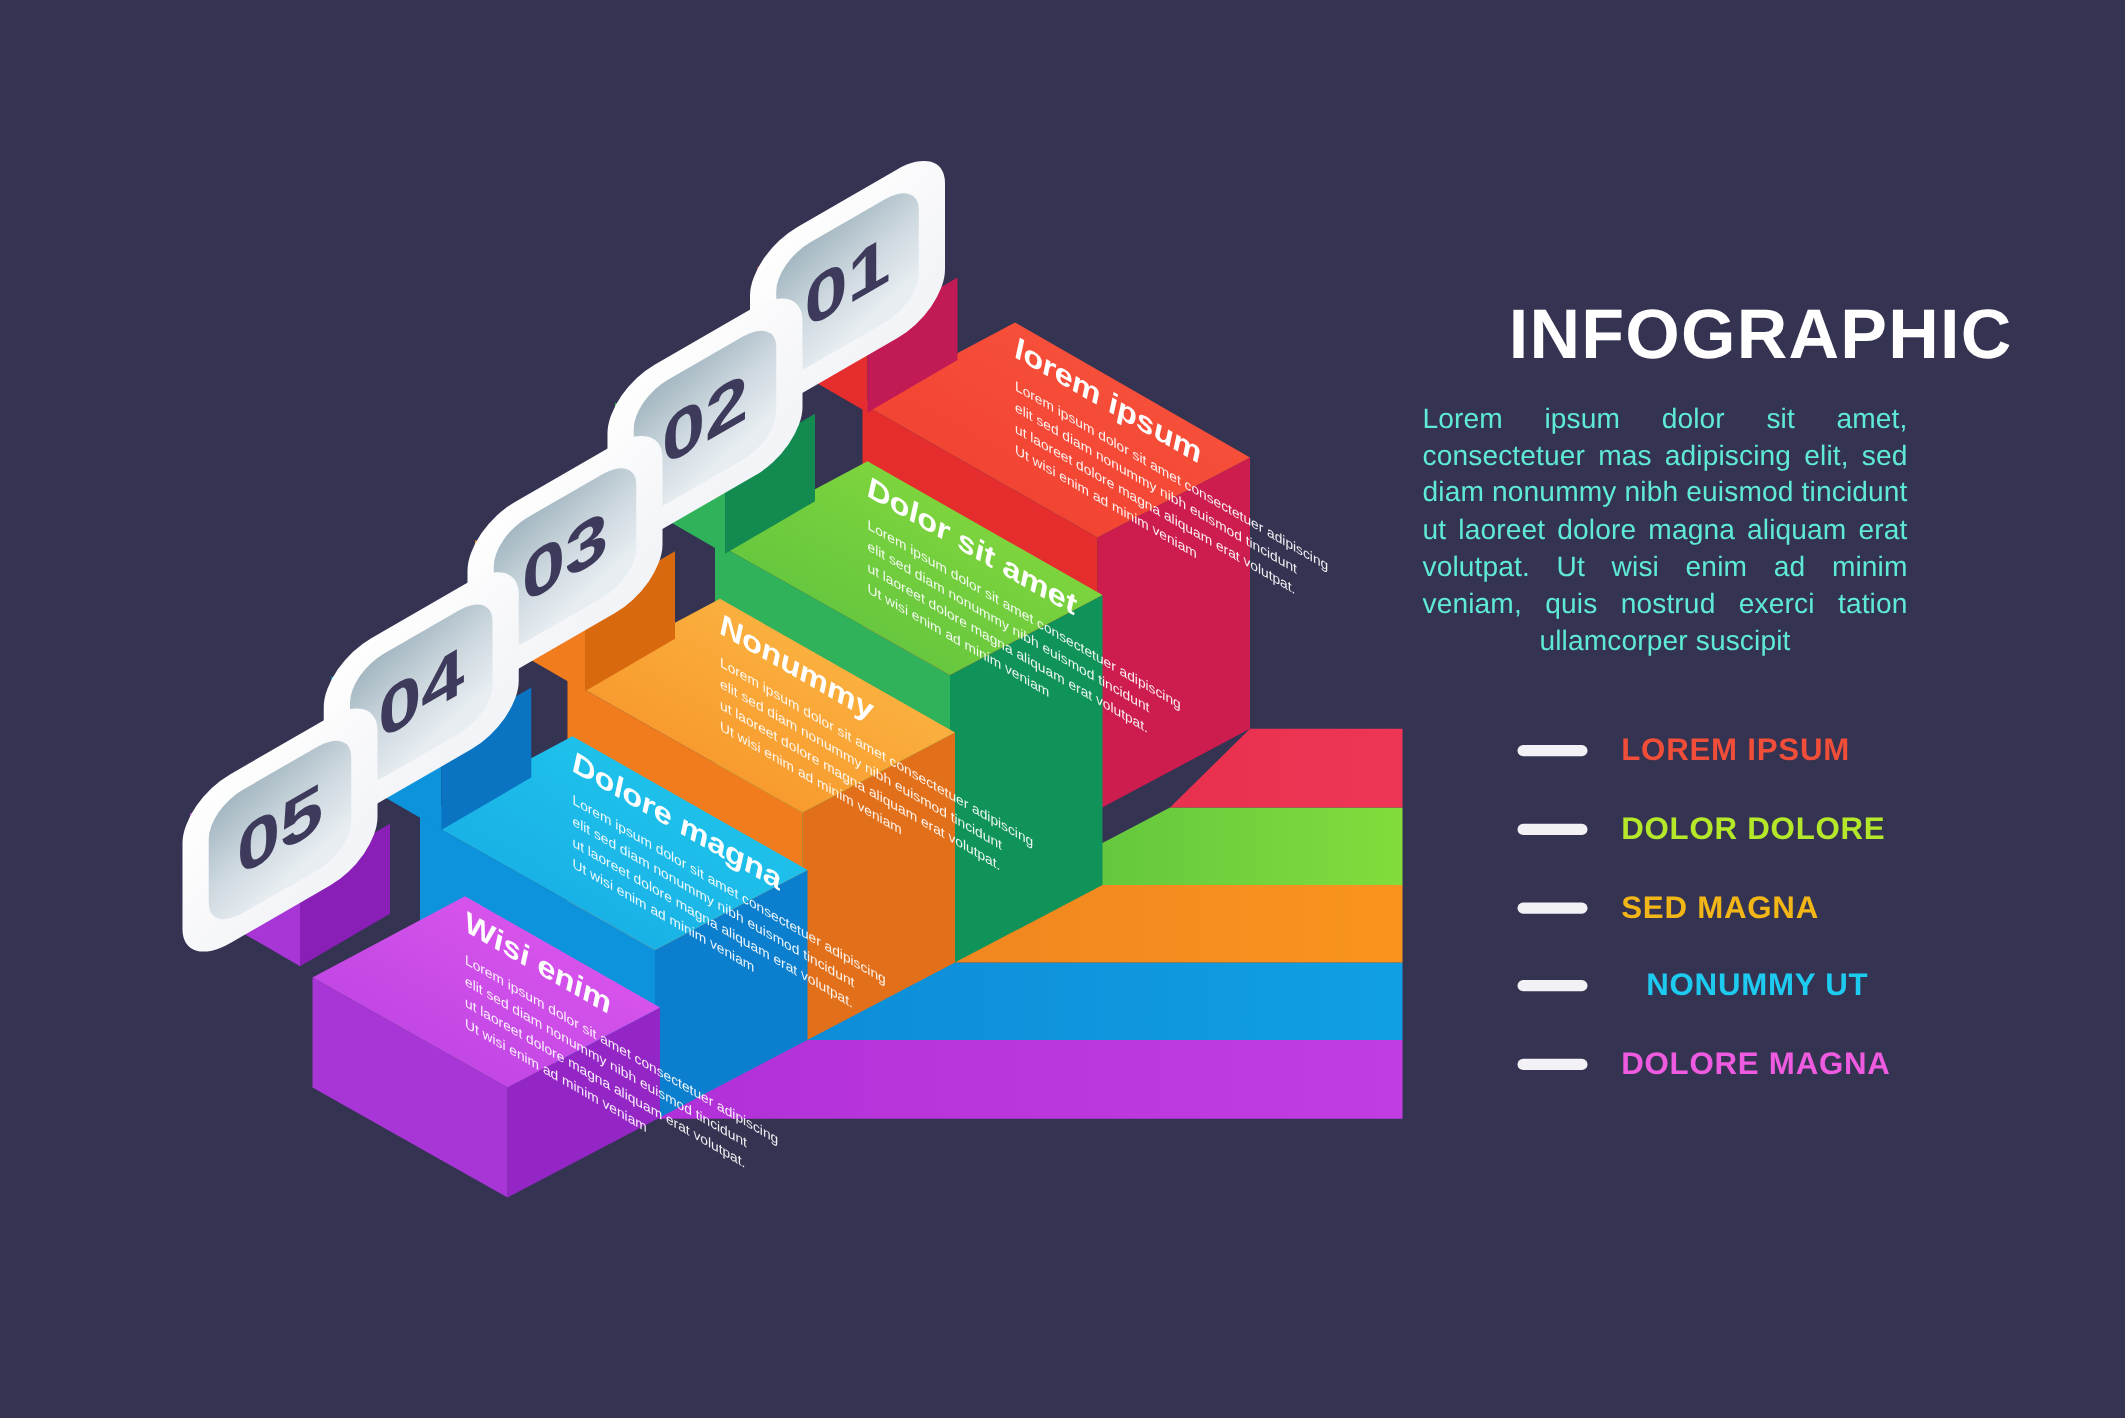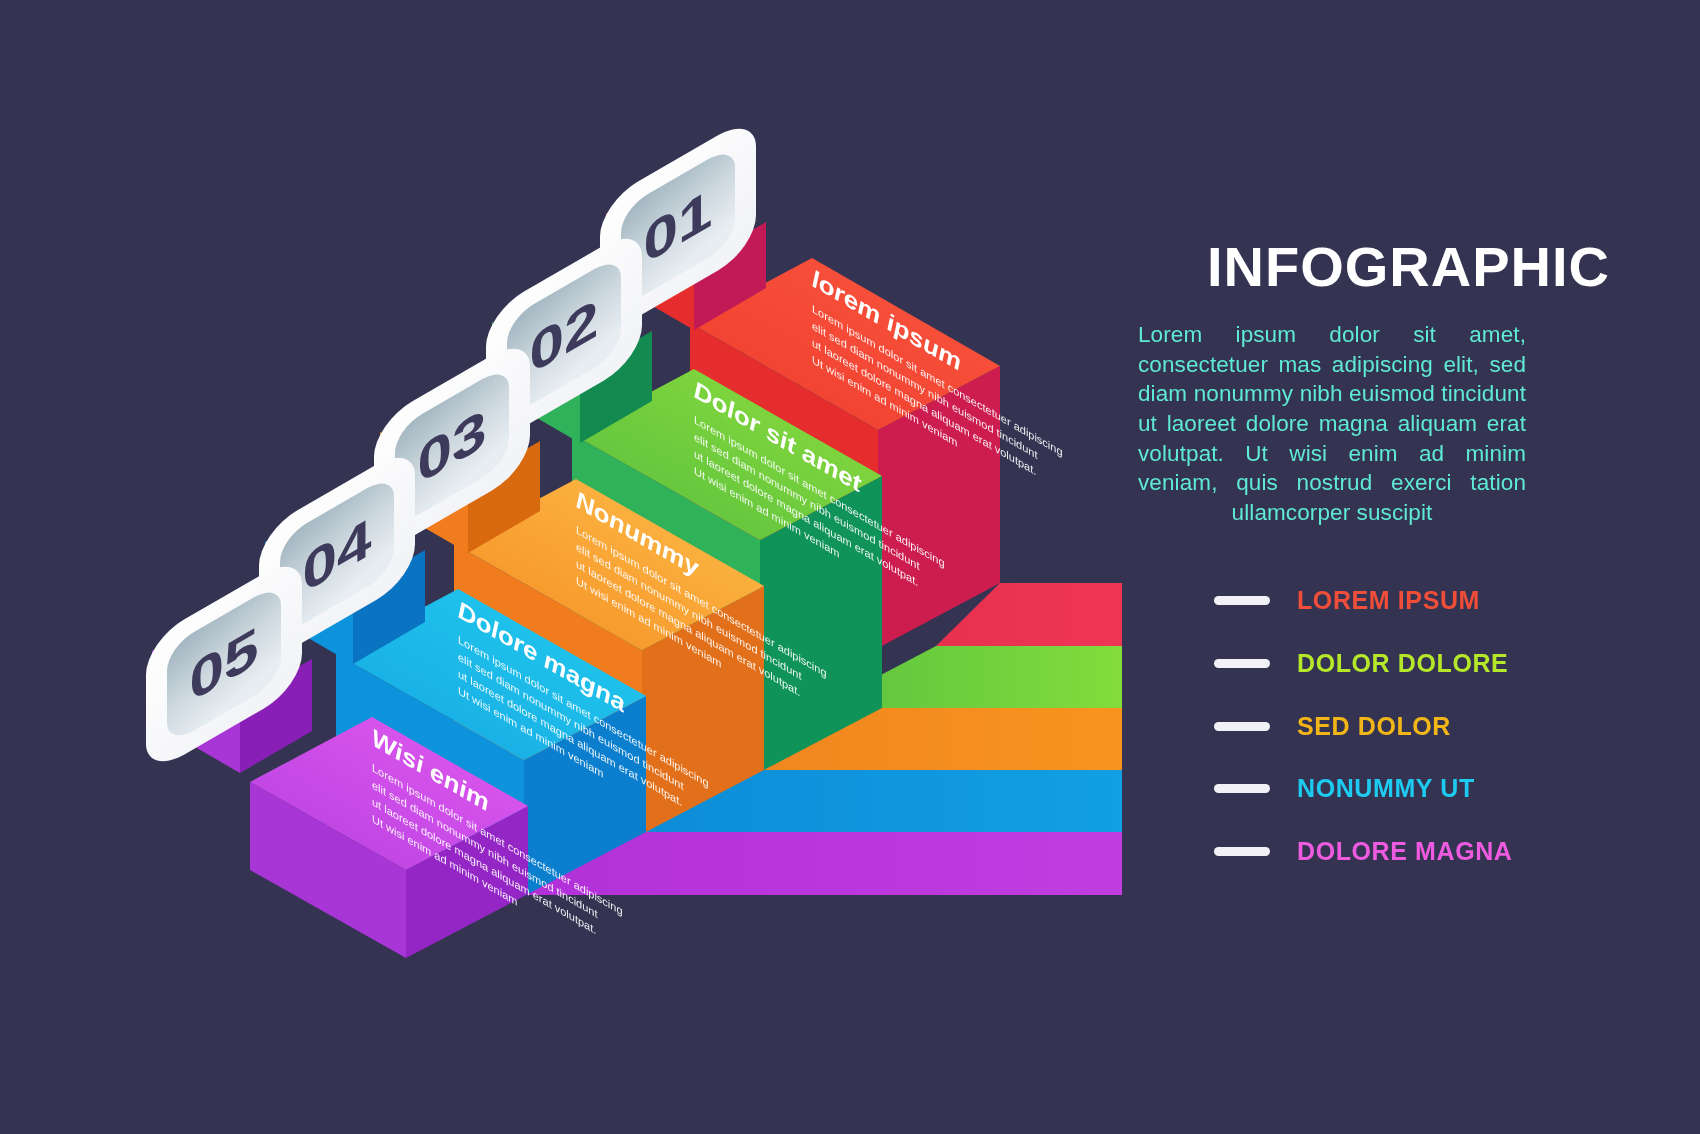--- a/index.html
+++ b/index.html
@@ -335,25 +335,25 @@
     <div class="legend-row" style="top:0px">
       <span class="legend-dash" style="background: rgb(242, 242, 246);"></span>
       <span class="legend-label" style="color: rgb(240, 78, 56);">LOREM IPSUM</span>
     </div>
     <div class="legend-row" style="top:63px">
       <span class="legend-dash" style="background: rgb(242, 242, 246);"></span>
       <span class="legend-label" style="color: rgb(180, 232, 40);">DOLOR DOLORE</span>
     </div>
     <div class="legend-row" style="top:126px">
       <span class="legend-dash" style="background: rgb(242, 242, 246);"></span>
-      <span class="legend-label" style="color: rgb(242, 182, 23);">SED DOLOR</span>
+      <span class="legend-label" style="color: rgb(242, 182, 23);">SED MAGNA</span>
     </div>
     <div class="legend-row" style="top:188px">
       <span class="legend-dash" style="background: rgb(242, 242, 246);"></span>
-      <span class="legend-label" style="color: rgb(30, 203, 240);">NONUMMY UT</span>
+      <span class="legend-label" style="color: rgb(30, 203, 240); margin-left: 20px;">NONUMMY UT</span>
     </div>
     <div class="legend-row" style="top:251px">
       <span class="legend-dash" style="background: rgb(242, 242, 246);"></span>
       <span class="legend-label" style="color: rgb(239, 91, 224);">DOLORE MAGNA</span>
     </div>
   </div>
 
 </div>
 
 </body></html>

